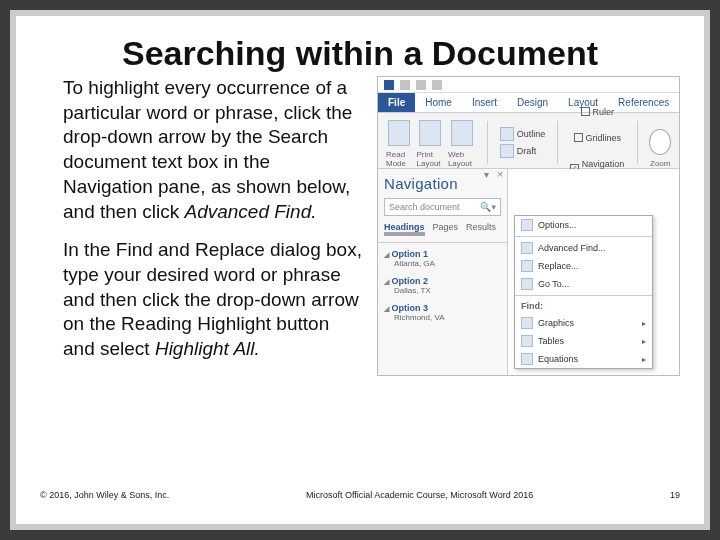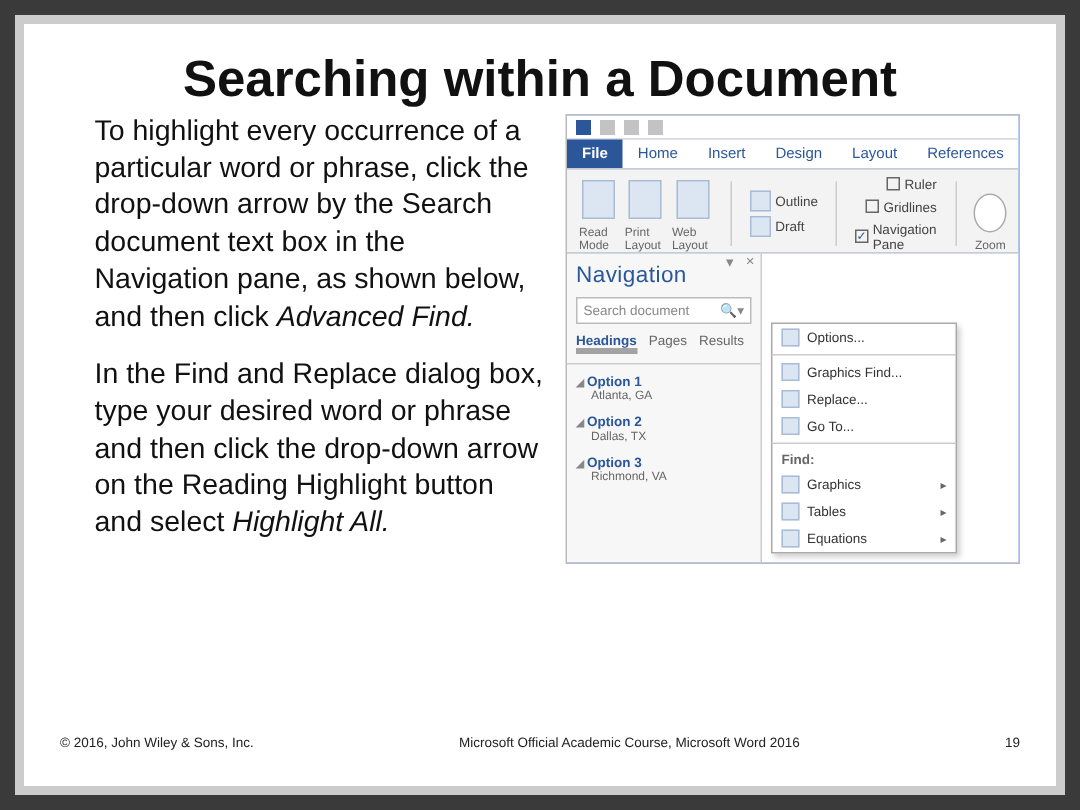--- a/index.html
+++ b/index.html
@@ -158,21 +158,21 @@
   .tri { color:#888; font-size:7px; margin-right:2px; }
   .doc-area {
     flex:1;
     background:#fff;
     position:relative;
     padding:30px 12px 0 12px;
   }
   .flyout {
     position:absolute;
     top:46px; left:6px;
-    width:124px;
+    width:139px;
     background:#fff;
     border:1px solid #aaa;
     box-shadow:2px 2px 4px rgba(0,0,0,.2);
     font-size:9px;
   }
   .fly-row { display:flex; align-items:center; gap:5px; padding:3px 6px; }
   .fly-sep { border-top:1px solid #ccc; margin:2px 0; }
   .fly-ic { width:12px; height:12px; background:#dce6f2; border:1px solid #a8bcd6; }
   .fly-hdr { padding:3px 6px; color:#666; font-weight:bold; }
   .arrow-r { margin-left:auto; font-size:8px; color:#666; }
@@ -237,21 +237,21 @@
             <div class="chkrow">
                 <span class="ricon sm"></span>
                 <span>Outline</span>
               </div>
             <div class="chkrow">
                 <span class="ricon sm"></span>
                 <span>Draft</span>
               </div>
           </div>
           <div class="vsep"></div>
-          <div class="rgroup" style="align-items:flex-end;justify-content:center;gap:5px">
+          <div class="rgroup" style="align-items:center;justify-content:center;gap:16px">
             <div class="chkrow">
                 <span class="chk"></span>
                 <span>Ruler</span>
               </div>
             <div class="chkrow">
                 <span class="chk"></span>
                 <span>Gridlines</span>
               </div>
             <div class="chkrow">
                 <span class="chk on"></span>
@@ -297,21 +297,21 @@
           </div>
           <div class="doc-area">
             <div class="flyout">
               <div class="fly-row">
                   <span class="fly-ic"></span>
                   <span>Options...</span>
                 </div>
               <div class="fly-sep"></div>
               <div class="fly-row">
                   <span class="fly-ic"></span>
-                  <span>Graphics Find...</span>
+                  <span>Advanced Find...</span>
                 </div>
               <div class="fly-row">
                   <span class="fly-ic"></span>
                   <span>Replace...</span>
                 </div>
               <div class="fly-row">
                   <span class="fly-ic"></span>
                   <span>Go To...</span>
                 </div>
               <div class="fly-sep"></div>

